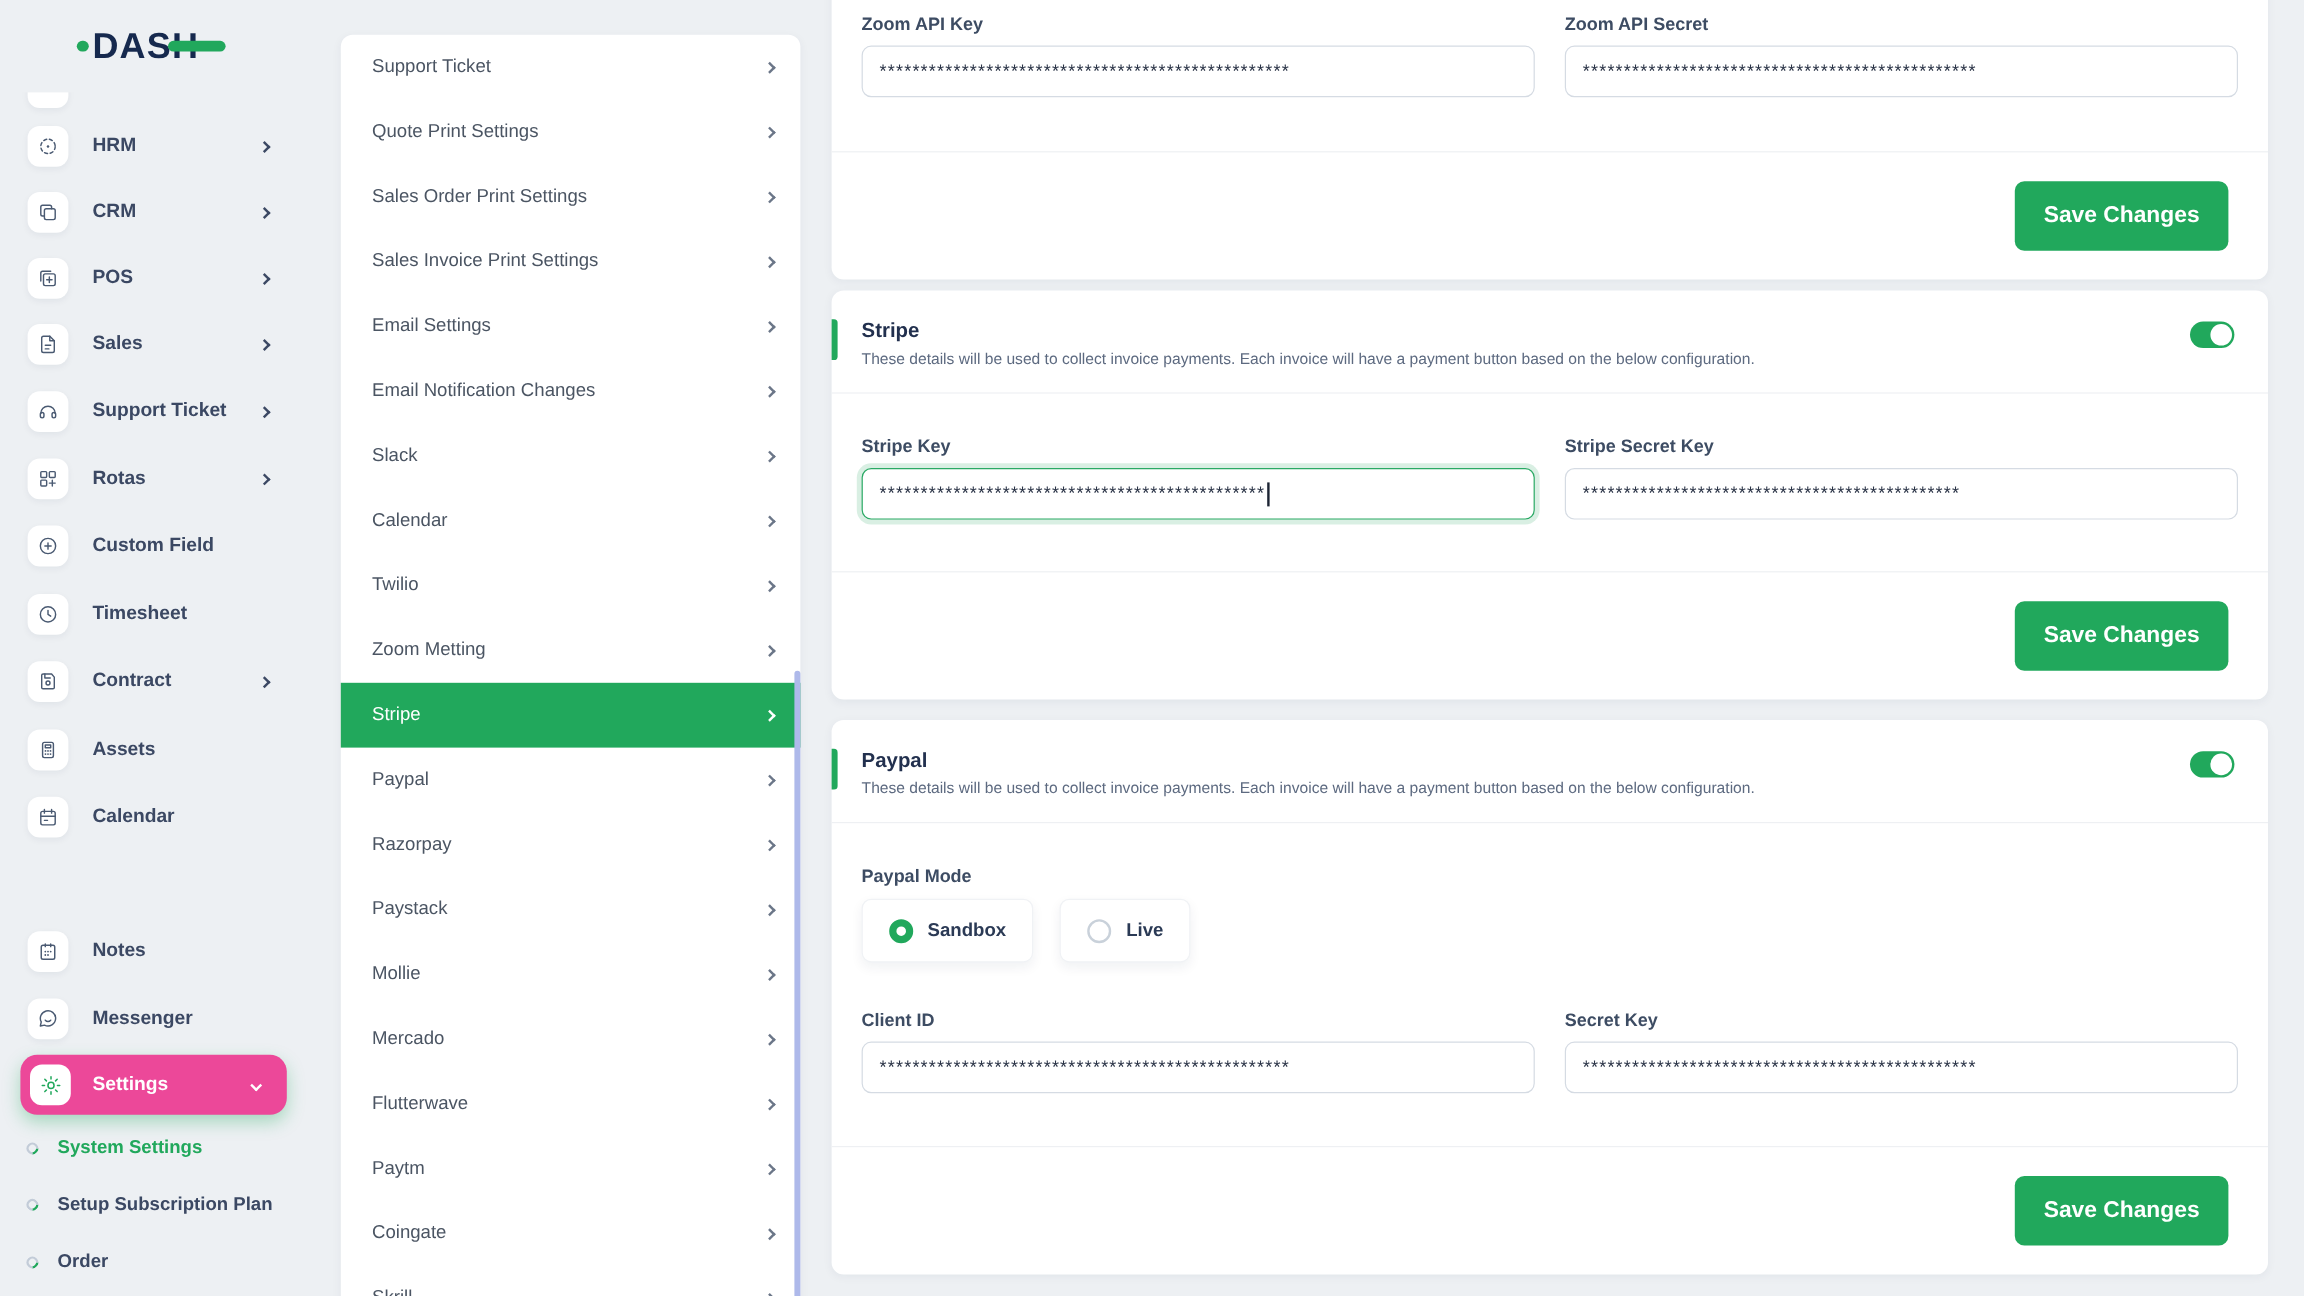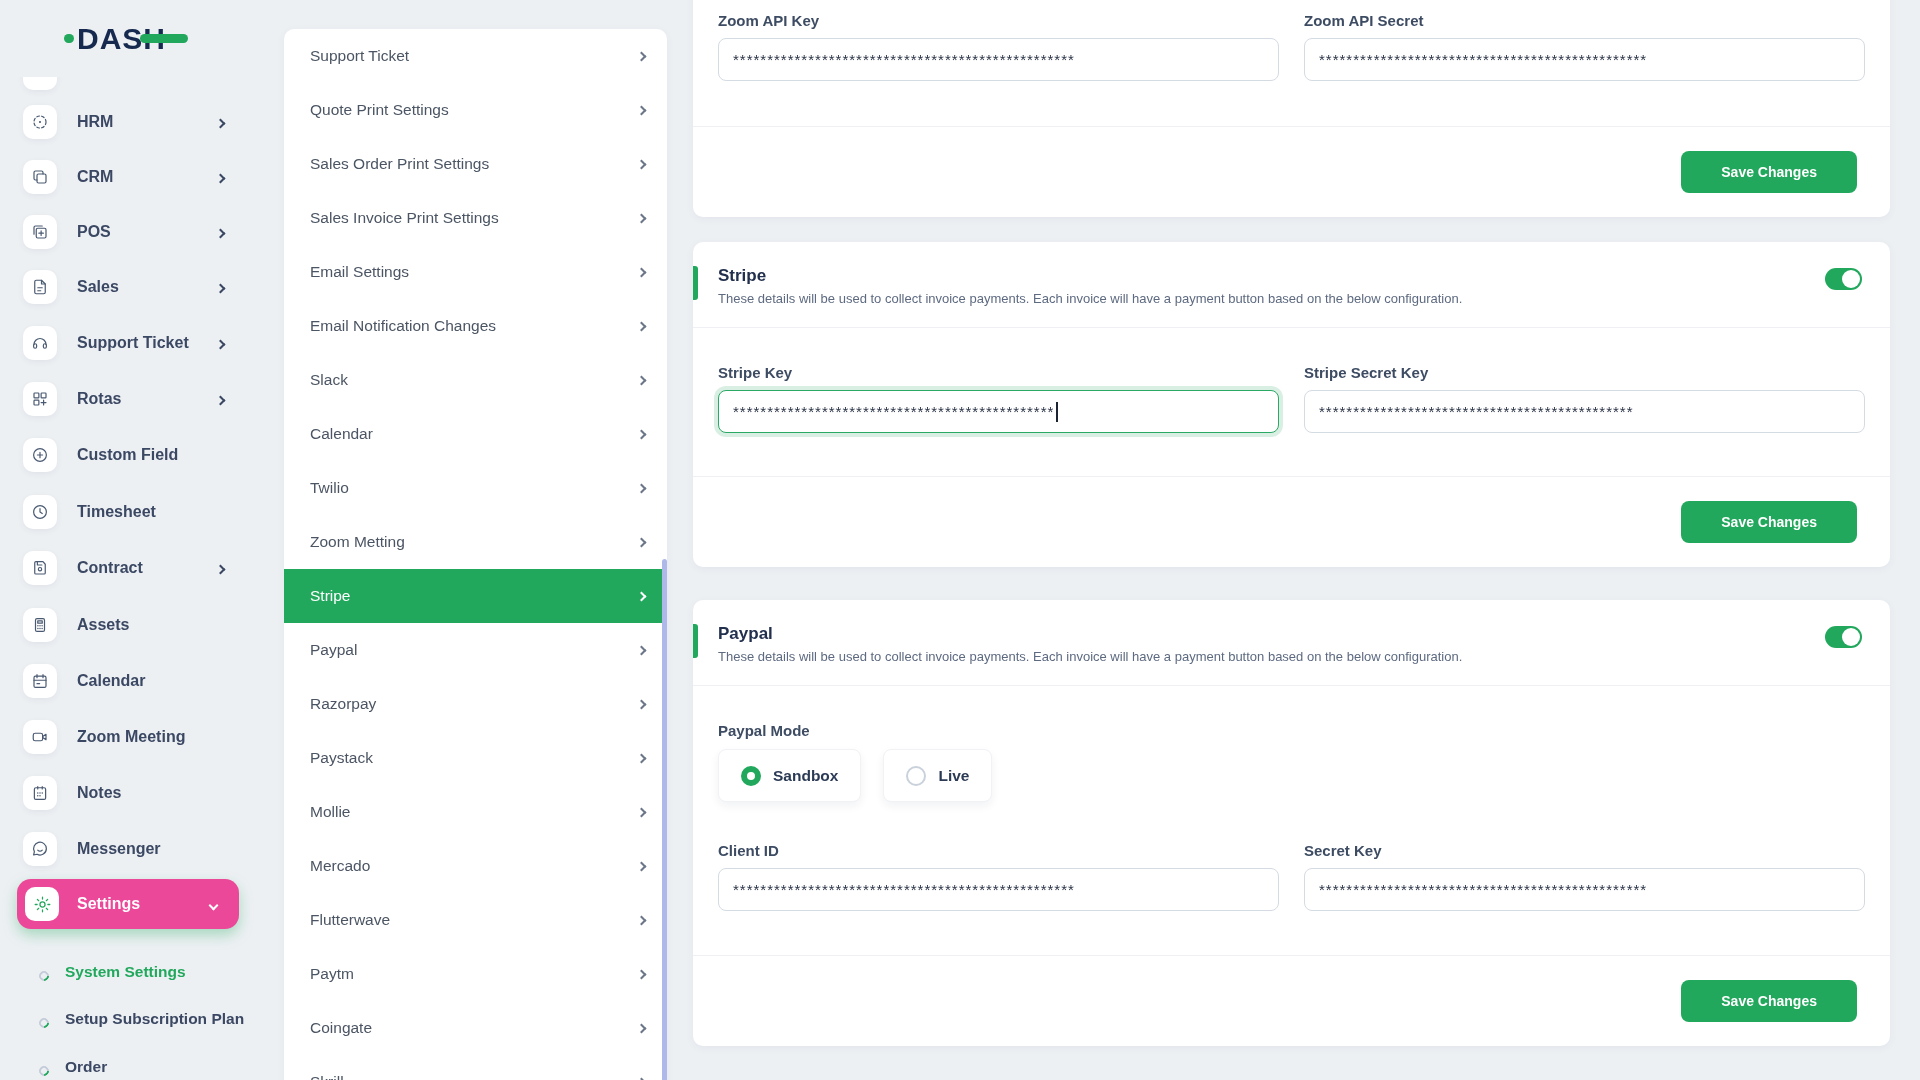--- a/index.html
+++ b/index.html
@@ -28,21 +28,21 @@
   .chv.down { transform:rotate(45deg); border-color:#fff; }
   .side-item .chv-wrap { margin-left:auto; margin-right:40px; }
 
   .settings-pill { position:absolute; left:17px; top:879px; width:222px; height:50px; background:#ec4899;
     border-radius:14px; display:flex; align-items:center; padding-left:8px; cursor:pointer;
     box-shadow:0 6px 14px rgba(33,168,92,.35); }
   .settings-pill .icon-box { box-shadow:none; }
   .settings-pill .lbl { margin-left:18px; font-size:16px; font-weight:700; color:#ffffff; }
   .settings-pill .chv-wrap { margin-left:auto; margin-right:22px; }
 
-  .sub-item { position:absolute; left:0; width:264px; height:48px; display:flex; align-items:flex-end; padding-left:39px; cursor:pointer; }
+  .sub-item { position:absolute; left:0; width:264px; height:48px; display:flex; align-items:center; padding-left:22px; cursor:pointer; }
   .bullet { width:10px; height:10px; border-radius:50%; border:2px solid #c3ccd8; border-bottom-color:#21a85c; transform:rotate(-45deg); }
   .sub-item .lbl { margin-left:16px; font-size:15.5px; font-weight:600; color:#3b4863; }
   .sub-item.active .lbl { color:#21a85c; font-weight:700; }
 
   
   .settings-nav { position:absolute; left:284px; top:29px; width:383px; height:1100px; background:#fff;
     border-radius:10px; box-shadow:0 2px 8px rgba(25,39,70,.05); z-index:4; }
   .snav-item { height:54px; display:flex; align-items:center; padding:0 22px 0 26px; cursor:pointer; }
   .snav-item .lbl { font-size:15.5px; color:#4b5563; }
   .snav-item .chv { border-color:#6b7688; margin-left:auto; }
@@ -58,22 +58,22 @@
   .divider { height:1px; background:#eef0f3; }
   .fields-row { display:flex; gap:25px; padding:0 25px; }
   .field { flex:1; }
   .field .flabel { font-size:15px; font-weight:700; color:#3d4c63; margin-bottom:9px; }
   .tinput { width:100%; height:43px; border:1px solid #d5dbe3; border-radius:8px; background:#fff;
     display:flex; align-items:center; padding:0 14px; font-size:15px; letter-spacing:1px; color:#2b3447;
     white-space:nowrap; overflow:hidden; }
   .tinput.focused { border:1px solid #2aa964; box-shadow:0 0 0 4px rgba(42,169,100,.18); }
   .caret { display:inline-block; width:1.5px; height:20px; background:#1c2433; margin-left:2px; }
   .card-footer { display:flex; justify-content:flex-end; align-items:center; padding:24px 33px; }
-  .save-btn { background:#21a85c; color:#fff; border:none; border-radius:8px; height:42px; padding:0 40px;
-    font-size:14px; font-weight:600; font-family:inherit; cursor:pointer; }
+  .save-btn { background:#21a85c; color:#fff; border:none; border-radius:8px; height:58px; padding:0 24px;
+    font-size:19px; font-weight:600; font-family:inherit; cursor:pointer; }
 
   .card-header { position:relative; padding:24px 25px 21px; }
   .accent-bar { position:absolute; left:0; top:24px; width:5px; height:34px; background:#21a85c; border-radius:0 3px 3px 0; }
   .sec-title { font-size:17px; font-weight:800; color:#22304e; margin-bottom:5px; }
   .sec-desc { font-size:13px; color:#5d6a80; }
   .toggle { position:absolute; right:28px; top:26px; width:37px; height:22px; border-radius:11px; background:#21a85c; cursor:pointer; }
   .toggle .knob { position:absolute; right:2px; top:2px; width:18px; height:18px; border-radius:50%; background:#fff; }
 
   #card-zoom { top:-50px; }
   #card-zoom .c1-body { padding:62px 25px 45px; }
@@ -227,29 +227,20 @@
       <div class="side-item" style="top:653px">
         <span class="icon-box">
           <svg class="ic" width="18" height="18" viewBox="0 0 24 24">
               <rect x="4" y="5.5" width="16" height="15" rx="2"></rect>
               <path d="M8 3.5v4M16 3.5v4M4 11h16M8 15.5h3.5"></path>
             </svg>
         </span>
         <span class="lbl">Calendar</span>
       </div>
 
-      <div class="side-item" style="top:709px">
-        <span class="icon-box">
-          <svg class="ic" width="18" height="18" viewBox="0 0 24 24">
-              <rect x="3" y="7" width="12.5" height="10" rx="2.5"></rect>
-              <path d="M15.5 11.2 20 8.5v7l-4.5-2.7"></path>
-            </svg>
-        </span>
-        <span class="lbl">Zoom Meeting</span>
-      </div>
 
       <div class="side-item" style="top:765px">
         <span class="icon-box">
           <svg class="ic" width="18" height="18" viewBox="0 0 24 24">
               <rect x="4.5" y="5" width="15" height="15.5" rx="2"></rect>
               <path d="M9 3.5v3M15 3.5v3"></path>
               <path d="M9 12h.01M12 12h.01M15 12h.01M9 15.8h.01M12 15.8h.01" stroke-width="2"></path>
             </svg>
         </span>
         <span class="lbl">Notes</span>

